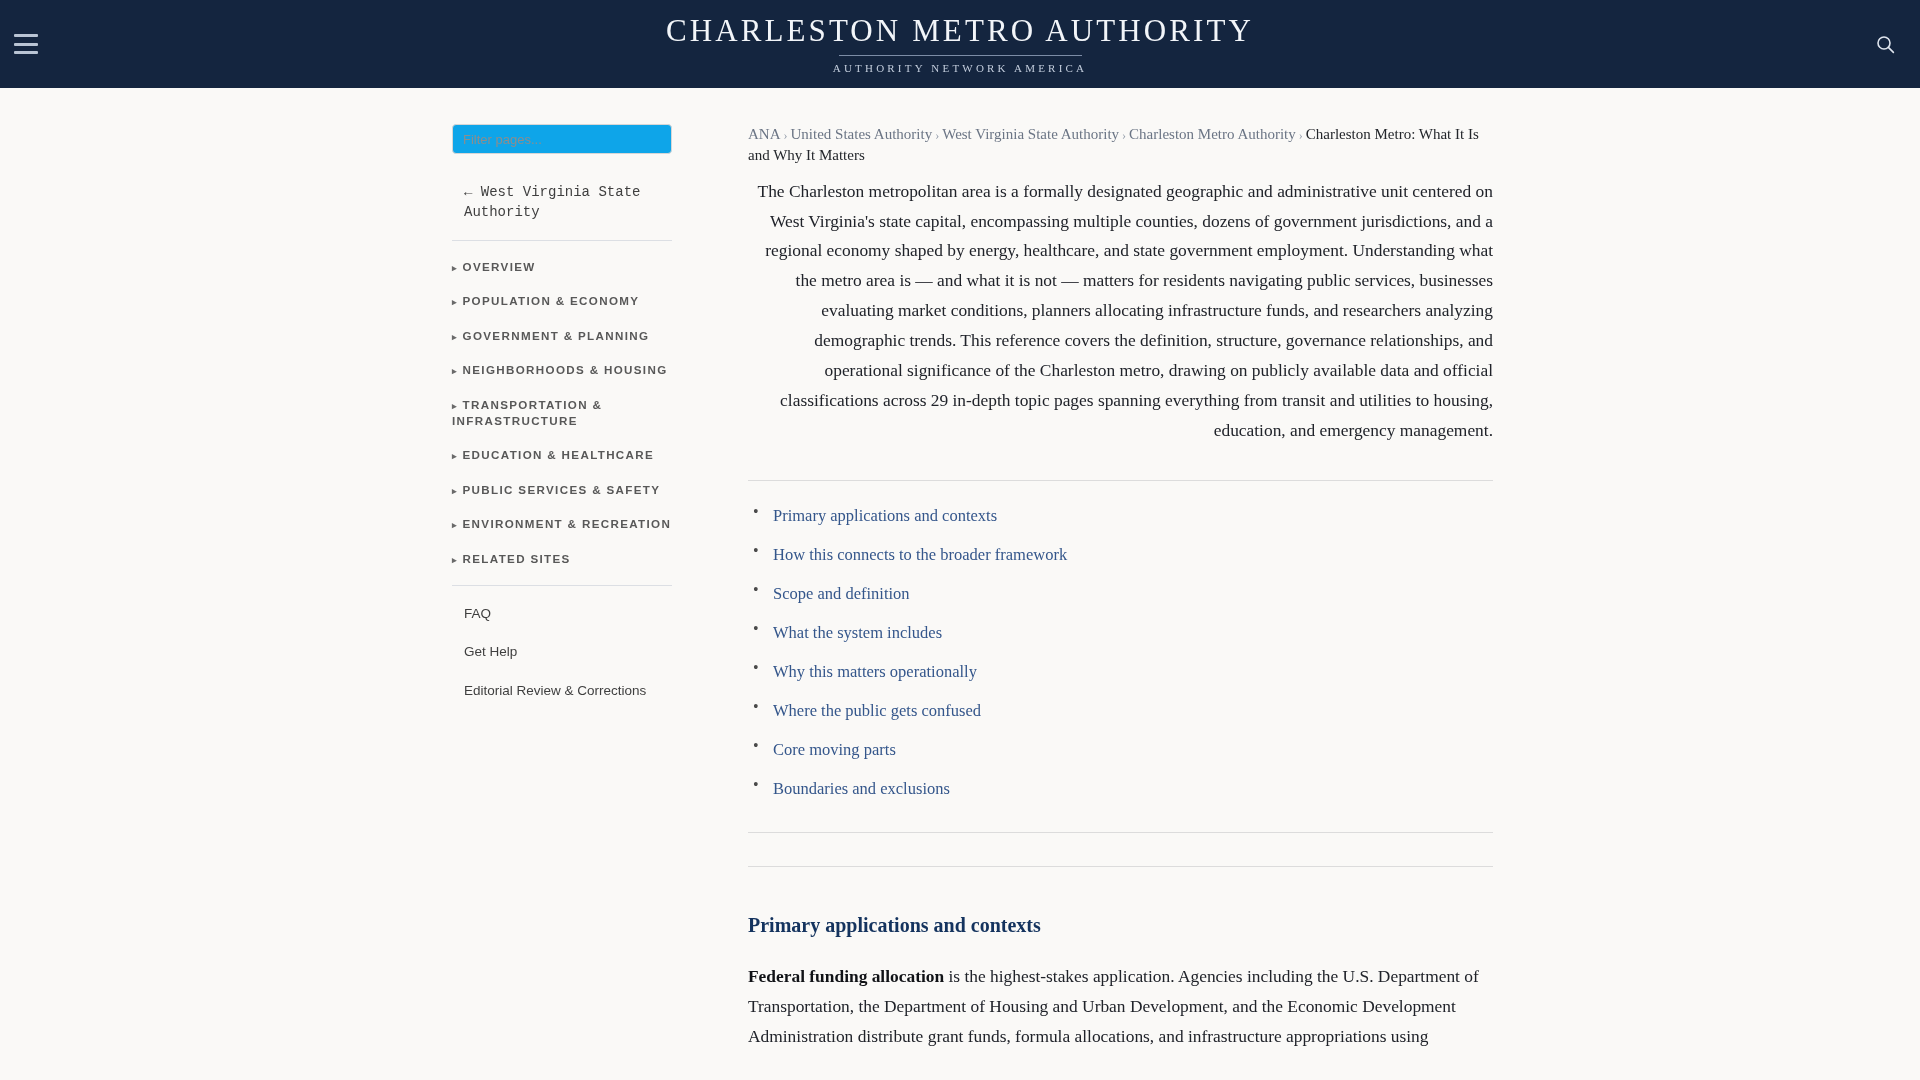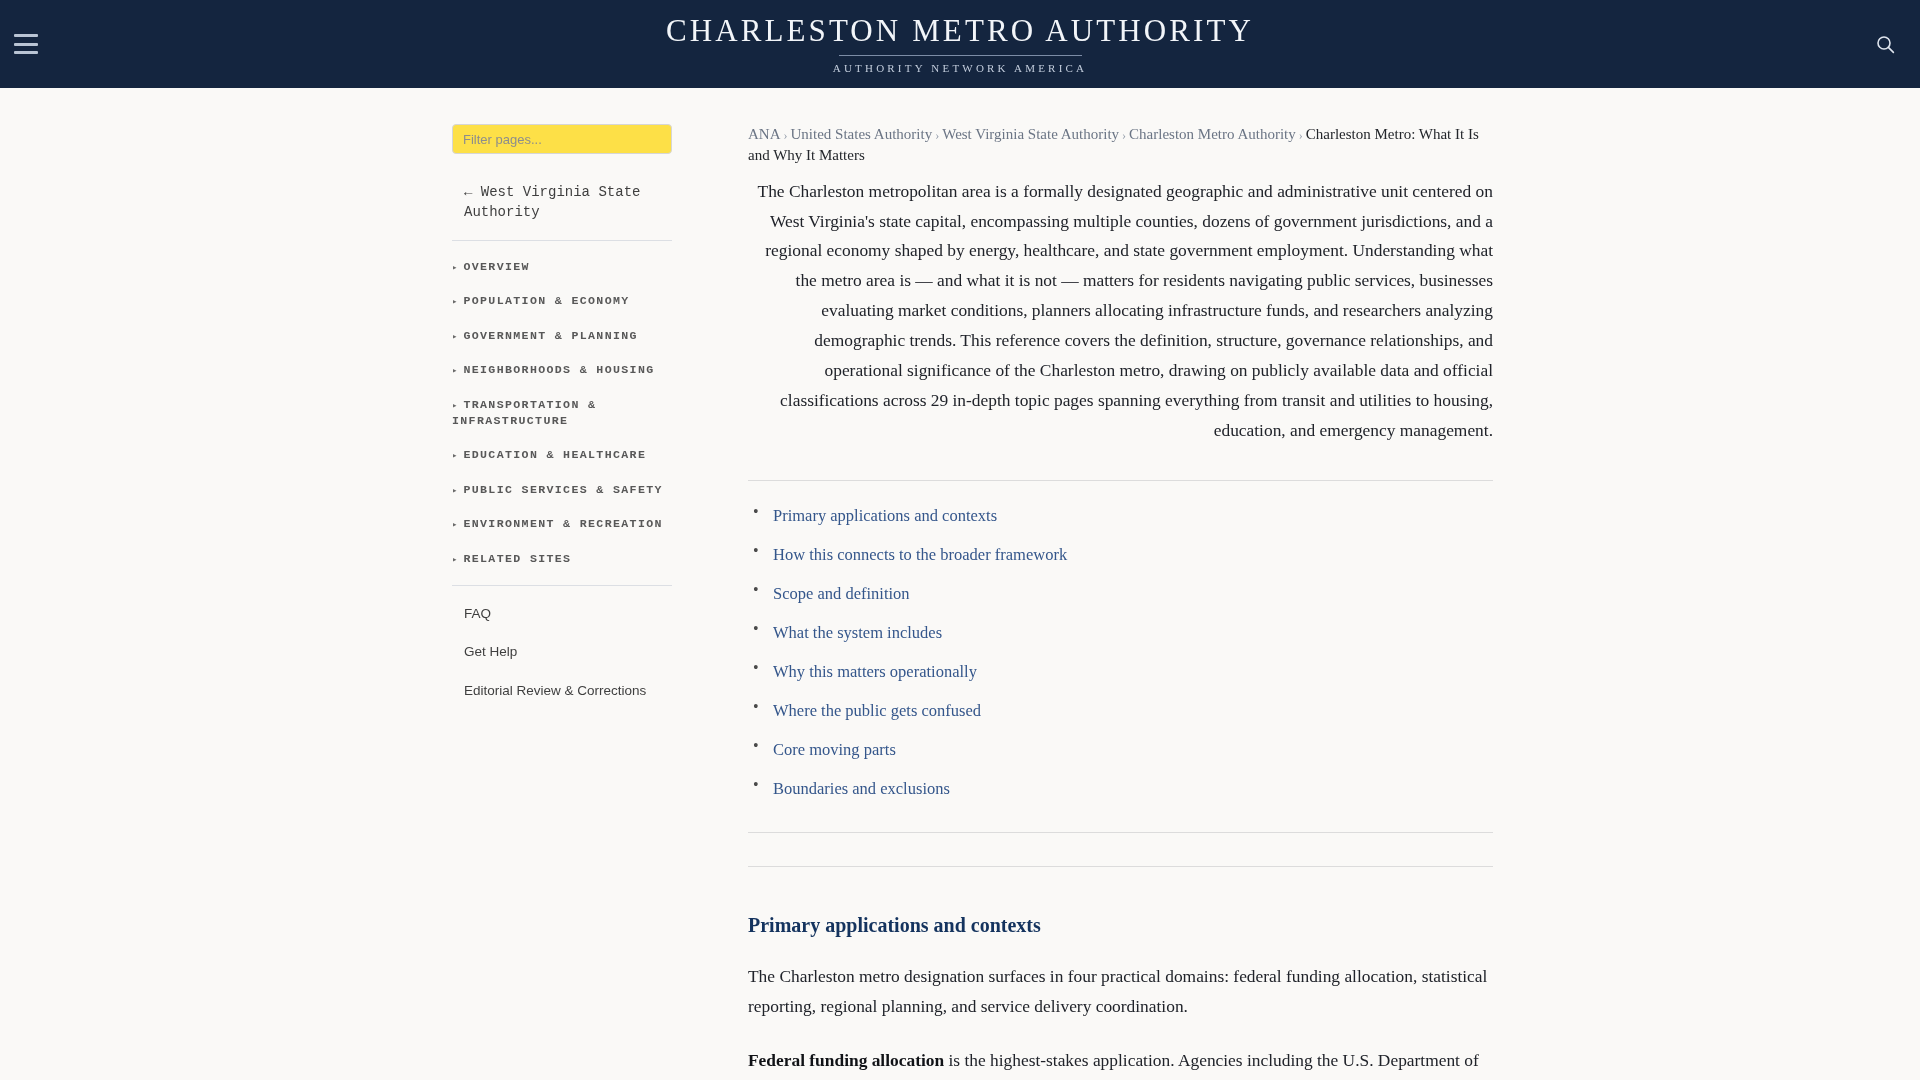--- a/index.html
+++ b/index.html
@@ -91,21 +91,21 @@
 
   
   .filter-input {
     display: block;
     width: 220px;
     height: 30px;
     padding: 4px 10px;
     font-family: "Liberation Sans", sans-serif;
     font-size: 13px;
     color: #3c3c3c;
-    background: #fde047;
+    background: #0ea5e9;
     border: 1px solid #d6d6d6;
     border-radius: 4px;
     outline: none;
   }
   .filter-input::placeholder { color: #8d8d8d; }
 
   .back-link {
     display: block;
     margin: 29px 0 0 12px;
     width: 200px;
@@ -123,21 +123,21 @@
     margin: 17px 0 0 0;
     width: 220px;
   }
   .side-rule.lower { margin-top: 18px; }
 
   .nav-group {
     display: block;
     margin-top: 18px;
     padding-left: 0px;
     width: 220px;
-    font-family: Liberation Mono, monospace;
+    font-family: Liberation Sans, sans-serif;
     font-size: 11.6px;
     font-weight: bold;
     letter-spacing: 1.35px;
     line-height: 1.42;
     color: #585858;
     text-transform: uppercase;
     cursor: pointer;
     text-decoration: none;
   }
   .nav-group .caret {
@@ -318,19 +318,18 @@
       <li><a>Where the public gets confused</a></li>
       <li><a>Core moving parts</a></li>
       <li><a>Boundaries and exclusions</a></li>
     </ul>
 
     <hr class="hr hr-2">
     <hr class="hr hr-3">
 
     <h2 class="section-h2">Primary applications and contexts</h2>
 
-    <p class="body-p">The Charleston metro designation surfaces in four practical domains: federal funding allocation, statistical reporting, regional planning, and service delivery coordination.</p>
 
     <p class="body-p"><b>Federal funding allocation</b><span> is the highest-stakes application. Agencies including the U.S. Department of Transportation, the Department of Housing and Urban Development, and the Economic Development Administration distribute grant funds, formula allocations, and infrastructure appropriations using</span></p>
 
   </main>
 
 </div>
 
 </body></html>

